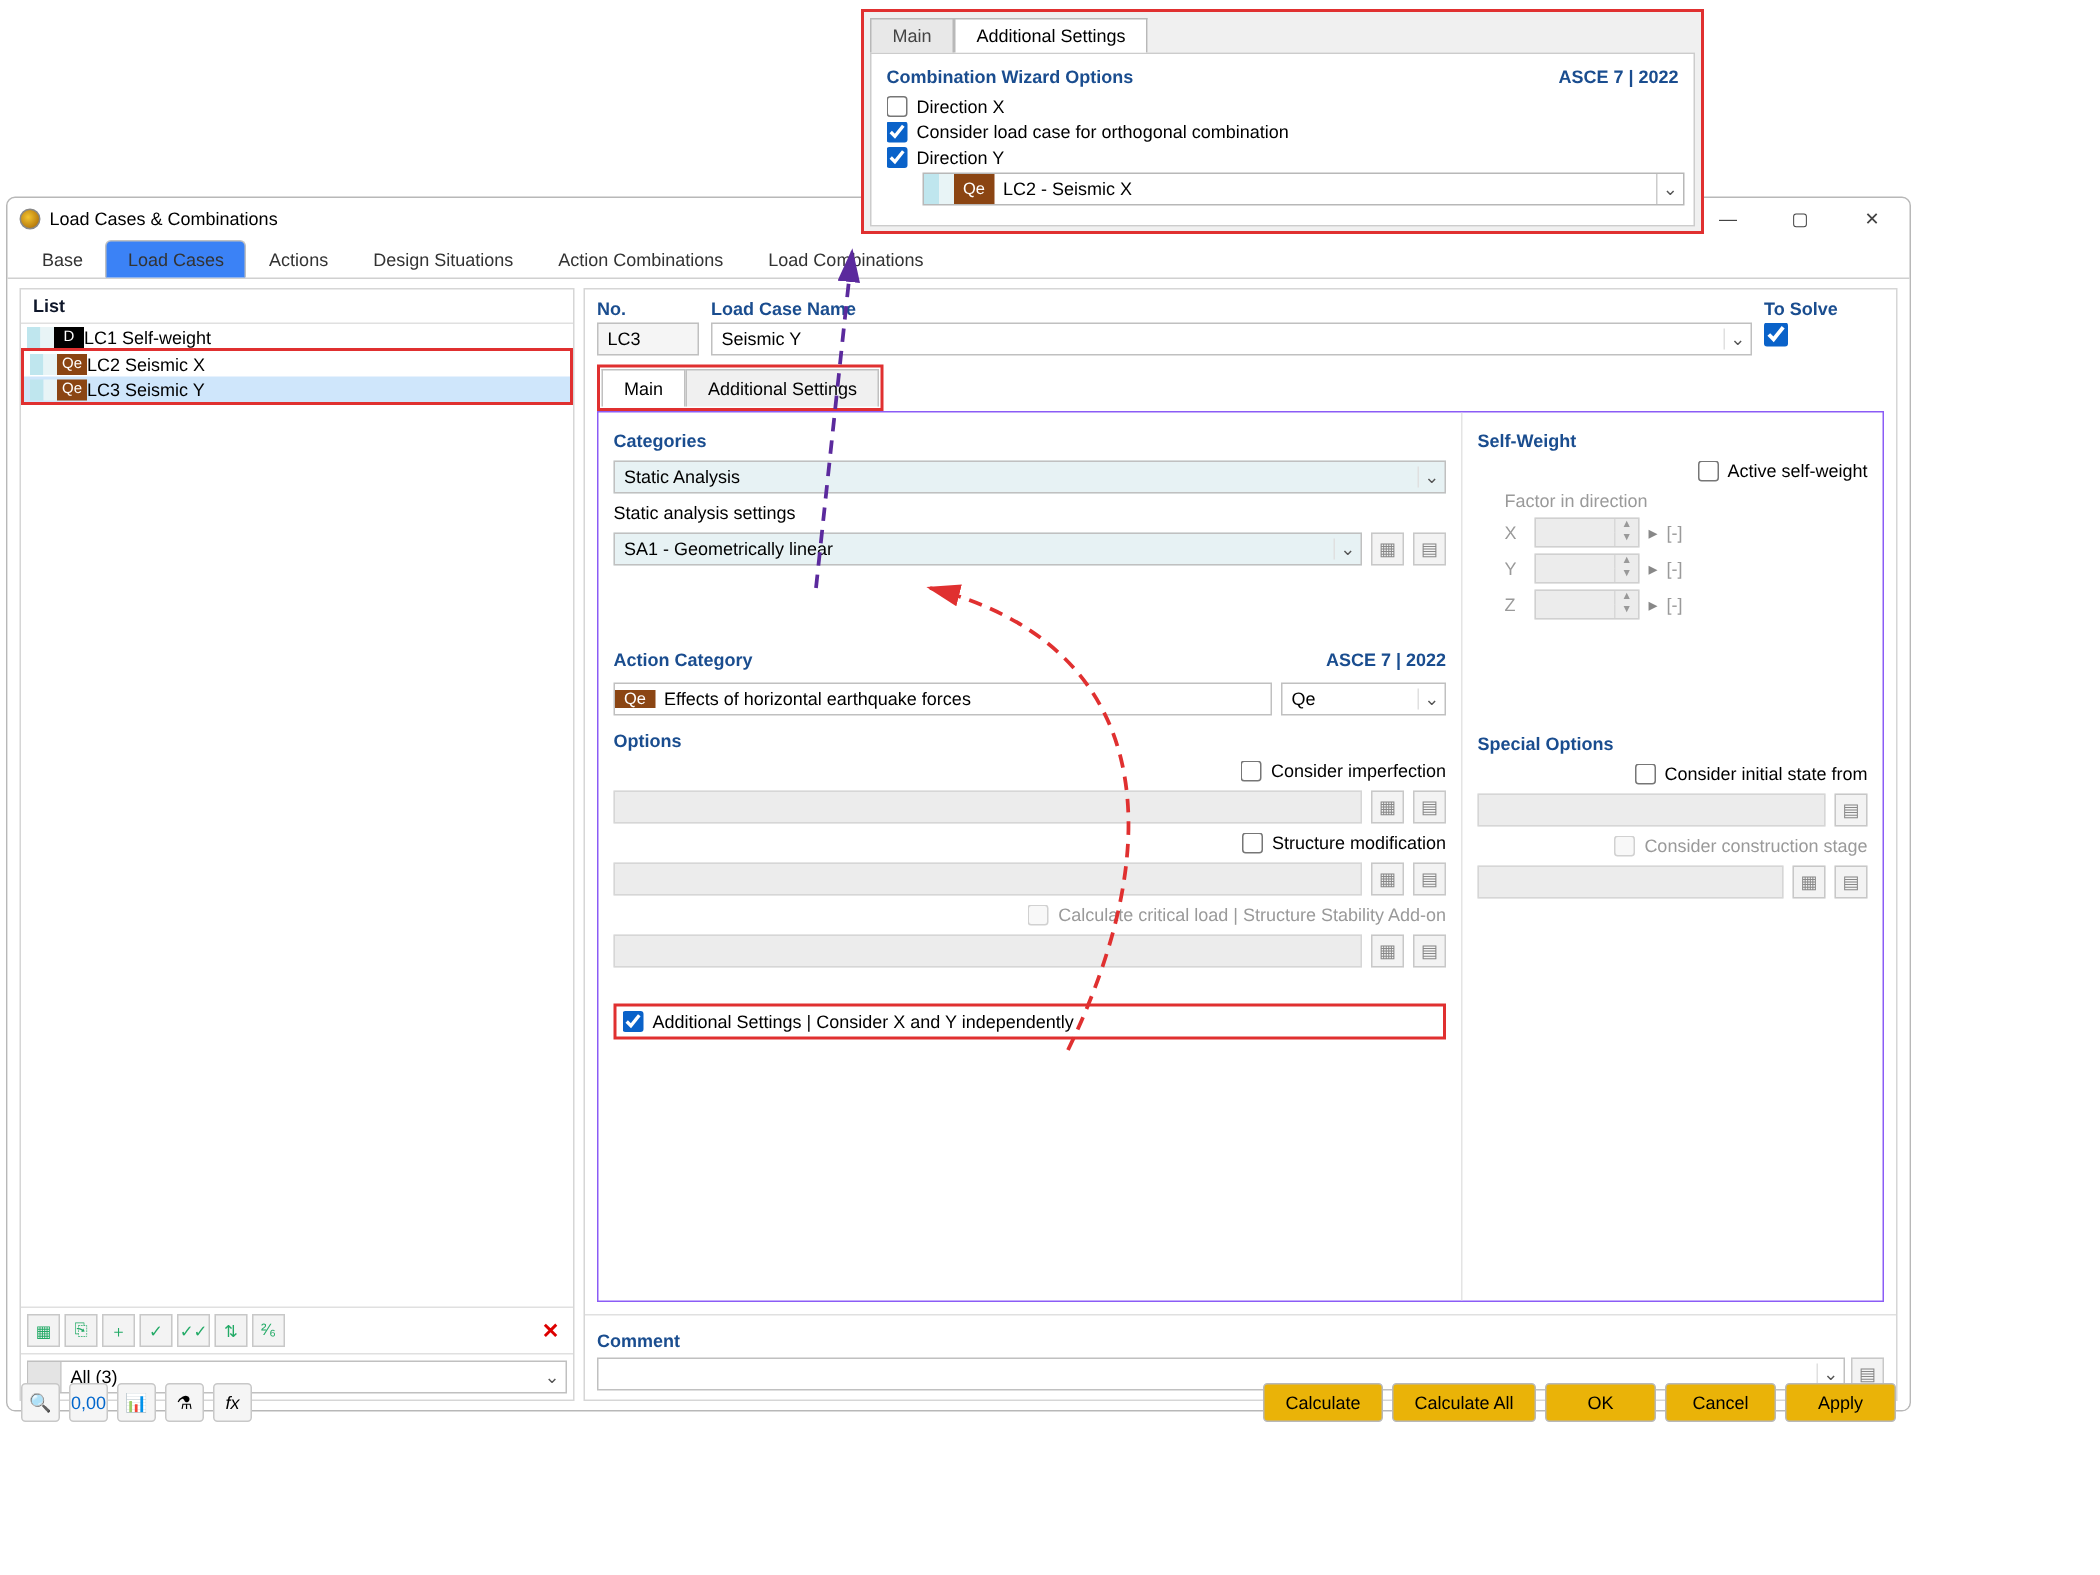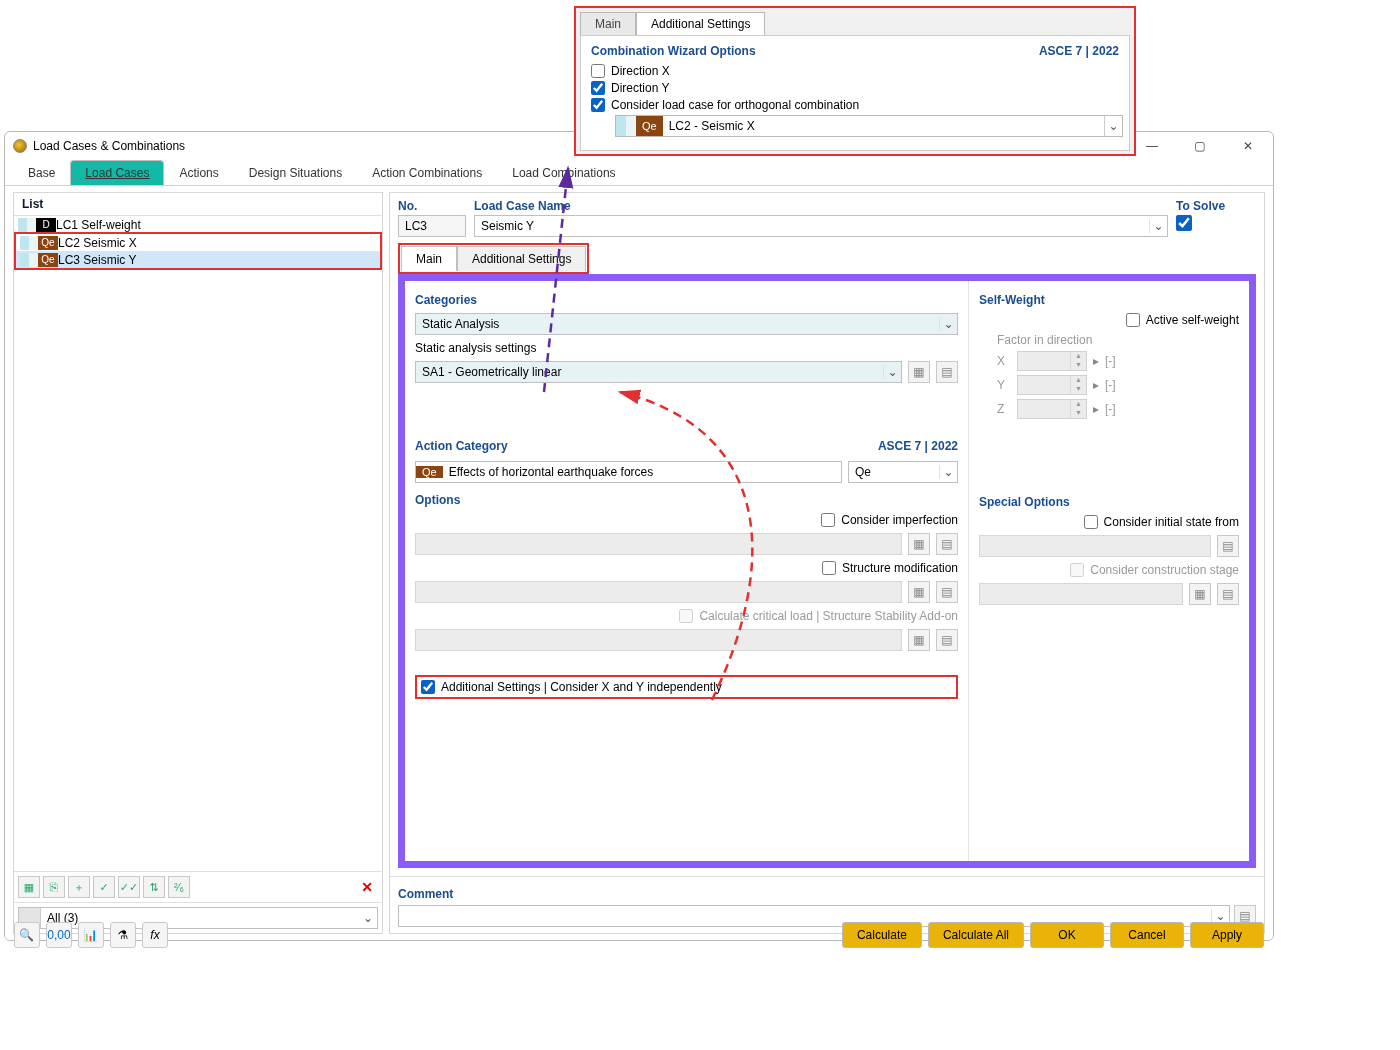--- a/index.html
+++ b/index.html
@@ -34,21 +34,21 @@
   display: flex; flex-direction: column; overflow: hidden;
 }
 .titlebar { display: flex; align-items: center; justify-content: space-between; padding: 4px 8px; height: 28px; }
 .tb-left { display: flex; align-items: center; gap: 6px; }
 .tb-ico { width: 14px; height: 14px; background: radial-gradient(circle at 40% 40%, #f4c430, #a06000); border-radius: 50%; border: 1px solid #888; }
 .tb-right { display: flex; gap: 14px; color: #444; }
 .tb-btn { width: 34px; text-align: center; cursor: pointer; }
 
 .maintabs { display: flex; gap: 0; padding: 0 8px; border-bottom: 1px solid #d0d0d0; height: 26px; align-items: flex-end; }
 .mtab { padding: 5px 14px; cursor: pointer; color: #333; border: 1px solid transparent; border-bottom: none; }
-.mtab.active { border-color: #c0c0c0; background: #14b8a6; border-radius: 4px 4px 0 0; text-decoration: underline; }
+.mtab.active { border-color: #c0c0c0; background: #3b82f6; border-radius: 4px 4px 0 0; }
 
 .content { flex: 1; display: flex; gap: 6px; padding: 6px 8px; background: #fff; overflow: hidden; }
 
 
 .leftpane { width: 370px; display: flex; flex-direction: column; border: 1px solid #d6d6d6; }
 .lp-head { color: #0f172a; font-weight: 600; padding: 4px 8px; border-bottom: 1px solid #e0e0e0; }
 .lp-list { flex: 1; overflow: auto; }
 .lrow { display: flex; align-items: center; height: 17px; padding-left: 4px; cursor: pointer; }
 .lrow .ci { width: 9px; height: 14px; }
 .lrow .badge { width: 20px; text-align: center; color: #fff; font-size: 10px; line-height: 14px; height: 14px; }
@@ -74,21 +74,21 @@
 .fld label { color: #1a4d8f; font-weight: 600; }
 .txtbox { height: 22px; border: 1px solid #c0c0c0; background: #f5f5f5; padding: 0 6px; display: flex; align-items: center; }
 .selbox { height: 22px; border: 1px solid #c0c0c0; background: #fff; display: flex; align-items: center; }
 .selbox span { flex: 1; padding: 0 6px; }
 .selbox .dd { width: 18px; text-align: center; color: #555; border-left: 1px solid #e0e0e0; cursor: pointer; }
 
 .rp-tabs { display: flex; padding: 0 8px; }
 .rtab { padding: 5px 14px; border: 1px solid #c0c0c0; border-bottom: none; background: #f0f0f0; cursor: pointer; }
 .rtab.active { background: #fff; }
 .red-around-tab { border: 2px solid #e03030; display: inline-flex; padding: 1px; }
-.rp-body { flex: 1; margin: 0 8px 8px 8px; border: 7px solid #8b5cf6; display: flex; overflow: hidden; }
+.rp-body { flex: 1; margin: 0 8px 8px 8px; border: 1px solid #8b5cf6; display: flex; overflow: hidden; }
 .col-main { flex: 1; padding: 8px 10px; display: flex; flex-direction: column; gap: 6px; border-right: 1px solid #e4e4e4; }
 .col-side { width: 280px; padding: 8px 10px; display: flex; flex-direction: column; gap: 6px; }
 
 .sect-h { color: #1a4d8f; font-weight: 600; margin-top: 4px; }
 .sect-row { display: flex; align-items: center; gap: 6px; }
 .sect-row .selbox { flex: 1; }
 .mini-btn { width: 22px; height: 22px; border: 1px solid #c8c8c8; background: #f3f3f3; display: flex; align-items: center; justify-content: center; cursor: pointer; color: #888; }
 .selbox.tinted { background: #e7f2f4; }
 .muted { color: #9a9a9a; }
 .disabled-fill { background: #ececec; border-color: #d6d6d6; }
@@ -137,25 +137,25 @@
     <div class="popup-hd">
       <span>Combination Wizard Options</span>
       <span>ASCE 7 | 2022</span>
     </div>
     <div class="chkrow">
         <input type="checkbox" style="">
         <span>Direction X</span>
       </div>
     <div class="chkrow">
         <input type="checkbox" checked="" style="">
-        <span>Direction Y</span>
+        <span>Consider load case for orthogonal combination</span>
       </div>
     <div class="chkrow">
         <input type="checkbox" checked="" style="">
-        <span>Consider load case for orthogonal combination</span>
+        <span>Direction Y</span>
       </div>
     <div class="orth-inp">
       <div class="orth-chip">
           <div class="ci sky"></div>
           <div class="ci lgt"></div>
           <div class="qe-badge">Qe</div>
         </div>
       <div class="orth-txt">LC2 - Seismic X</div>
       <div class="orth-dd">⌄</div>
     </div>

